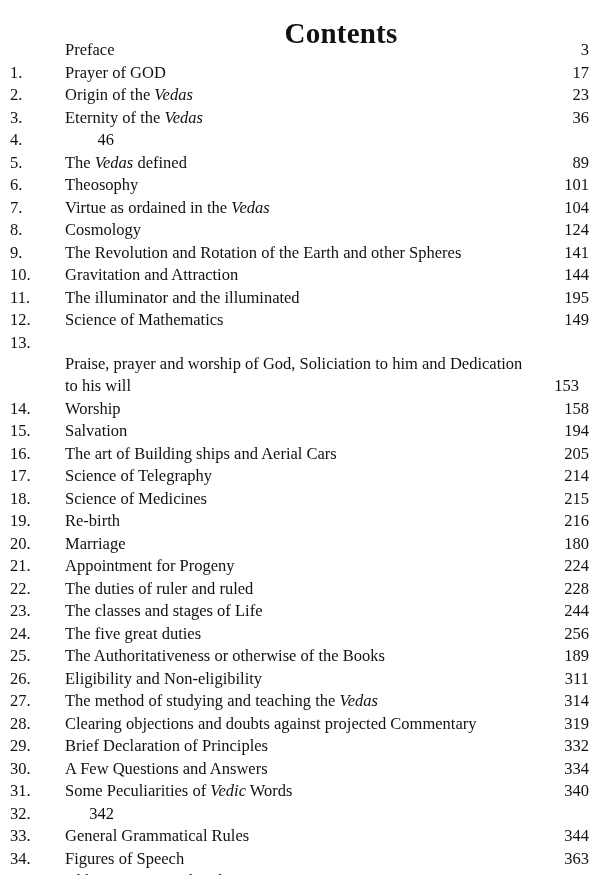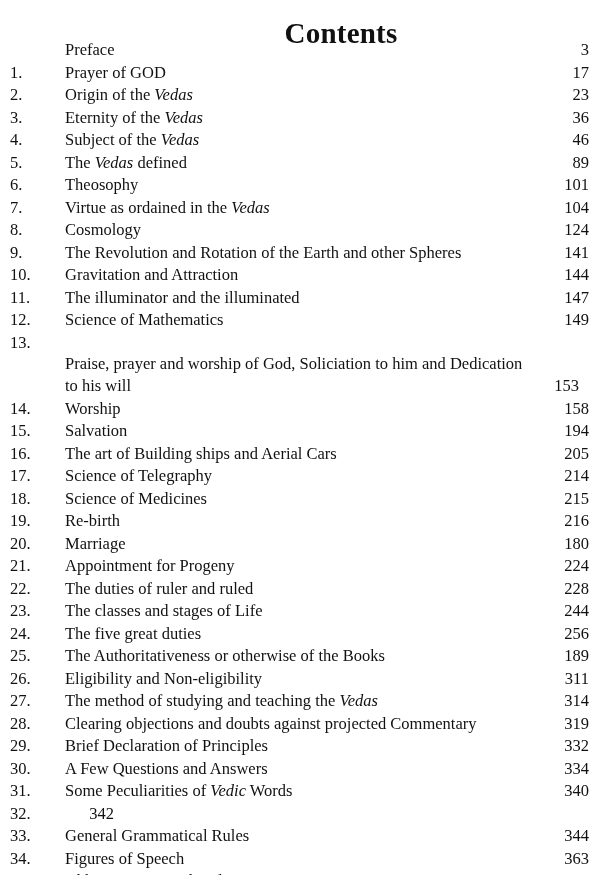--- a/index.html
+++ b/index.html
@@ -96,21 +96,20 @@
     <span class="text"><span>Origin of the </span><em>Vedas</em></span>
     <span class="page-no">23</span>
   </li>
       <li class="row">
     <span class="num">3.</span>
     <span class="text"><span>Eternity of the </span><em>Vedas</em></span>
     <span class="page-no">36</span>
   </li>
       <li class="row">
     <span class="num">4.</span>
-    <span class="text"><span>Subject of the </span><em>Vedas</em></span>
     <span class="page-no">46</span>
   </li>
       <li class="row">
     <span class="num">5.</span>
     <span class="text"><span>The </span><em>Vedas</em><span> defined</span></span>
     <span class="page-no">89</span>
   </li>
       <li class="row">
     <span class="num">6.</span>
     <span class="text"><span>Theosophy</span></span>
@@ -132,21 +131,21 @@
     <span class="page-no">141</span>
   </li>
       <li class="row">
     <span class="num">10.</span>
     <span class="text"><span>Gravitation and Attraction</span></span>
     <span class="page-no">144</span>
   </li>
       <li class="row">
     <span class="num">11.</span>
     <span class="text"><span>The illuminator and the illuminated</span></span>
-    <span class="page-no">147</span>
+    <span class="page-no">195</span>
   </li>
       <li class="row">
     <span class="num">12.</span>
     <span class="text"><span>Science of Mathematics</span></span>
     <span class="page-no">149</span>
   </li>
       <li class="row wrap">
     <span class="num">13.</span>
     <span class="text"><span>Praise, prayer and worship of God, Soliciation to him and Dedication to his will</span></span>
     <span class="page-no">153</span>

